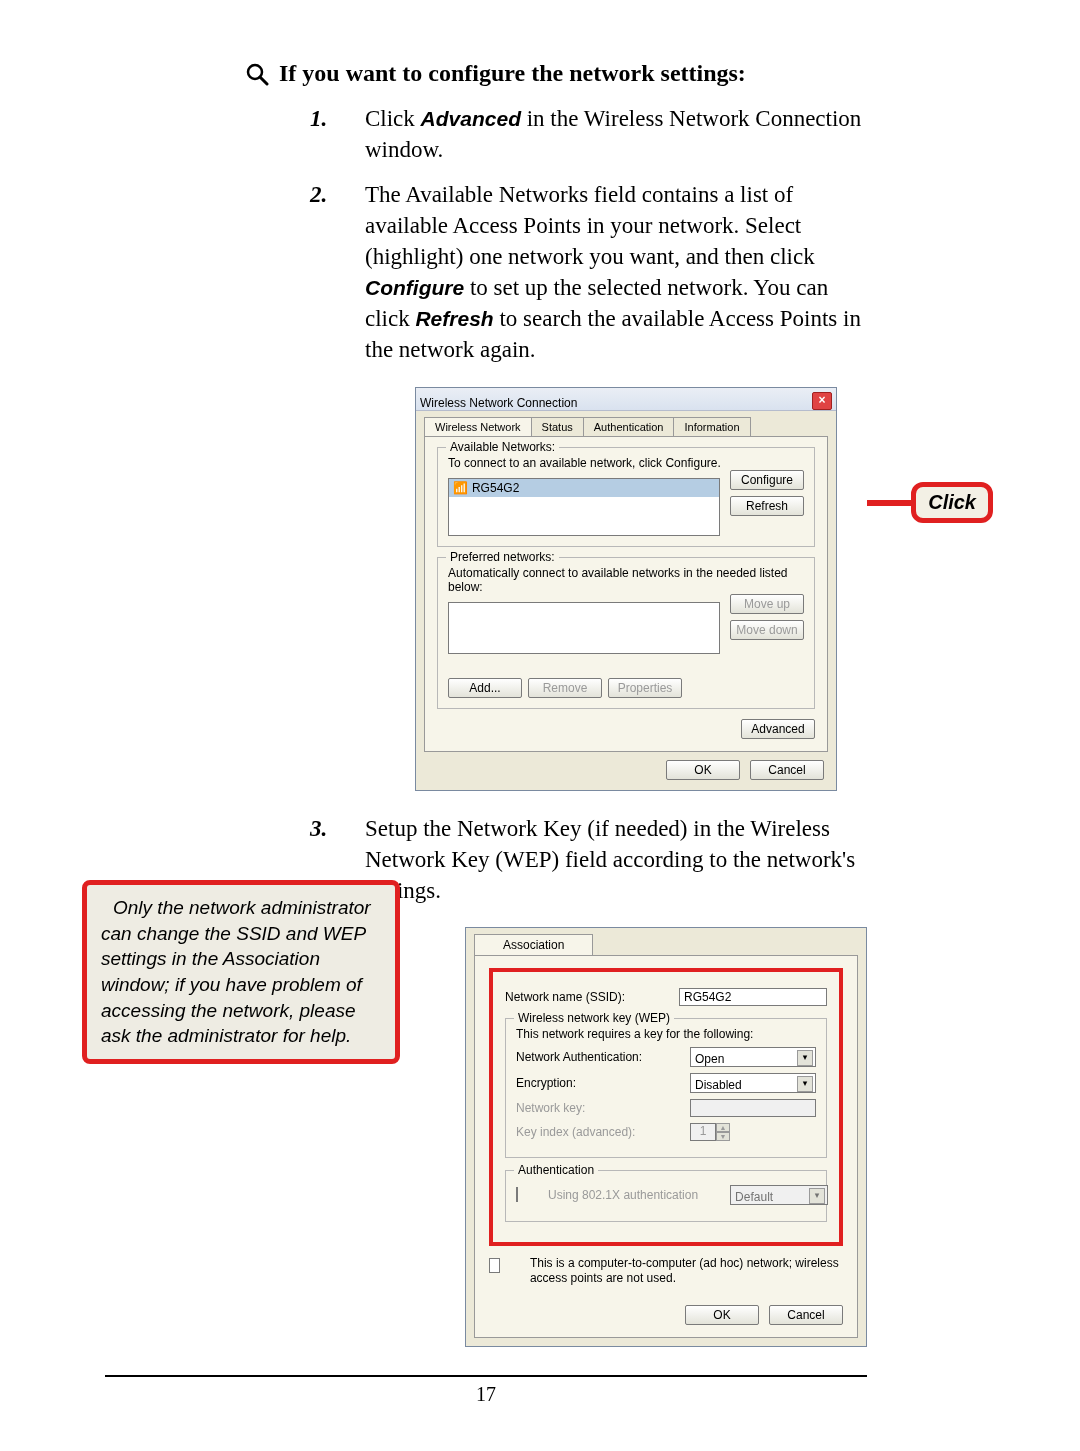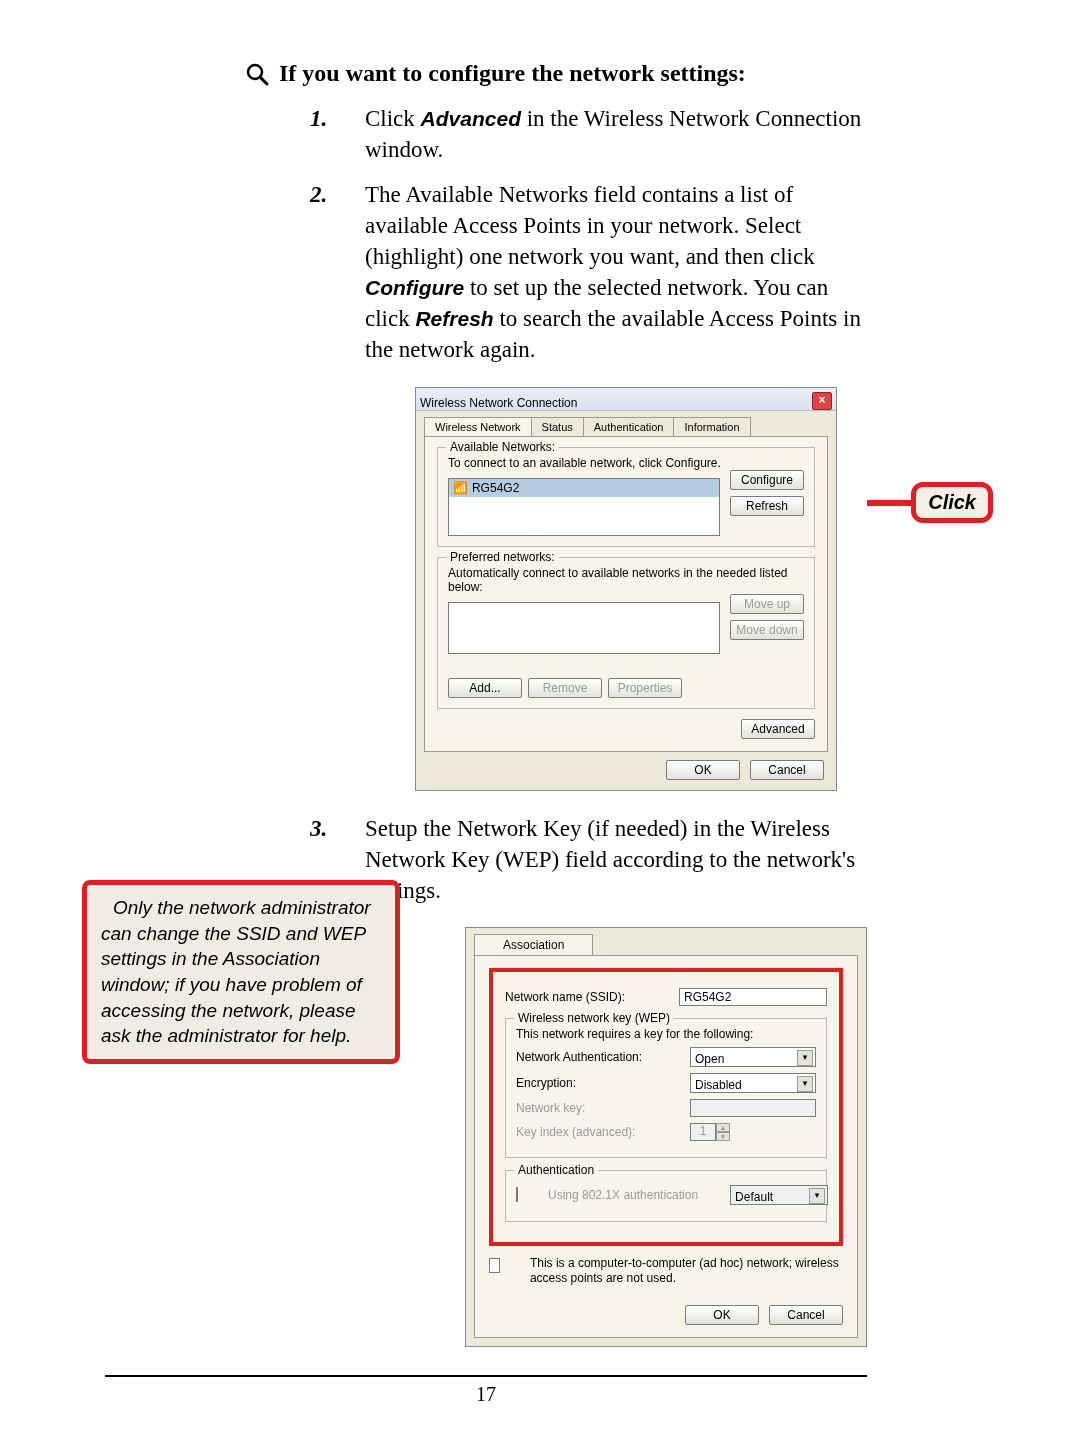--- a/index.html
+++ b/index.html
@@ -243,21 +243,21 @@
   }
   .select {
     border: 1px solid #7a7a7a;
     background: #fff;
     font-size: 12px;
     height: 18px;
     flex: 1;
     display:flex; justify-content:space-between; align-items:flex-end;
     padding: 0 2px 0 4px;
   }
-  .select.disabled { color:#000000; background:#f0f0f0;}
+  .select.disabled { color:#737373; background:#f0f0f0;}
   .select .arrow { width:14px; height:14px; background:#e3e3d9; border:1px solid #9a9a9a; text-align:center; line-height:12px; font-size:9px;}
   .spin {
     display:flex; gap:0;
   }
   .spin .val { width:26px; border:1px solid #7a7a7a; background:#f0f0f0; color:#9a9a9a; text-align:center; height:18px; box-sizing:border-box;}
   .spin .arrows { width:14px; display:flex; flex-direction:column;}
   .spin .arrows div { flex:1; border:1px solid #9a9a9a; background:#e3e3d9; font-size:7px; text-align:center; line-height:7px;}
   .chk { width:13px; height:13px; border:1px solid #7a7a7a; background:#fff; display:inline-block; margin-right:6px; vertical-align:middle;}
   .adhoc-text { font-size:12px; line-height:1.3; }
 

